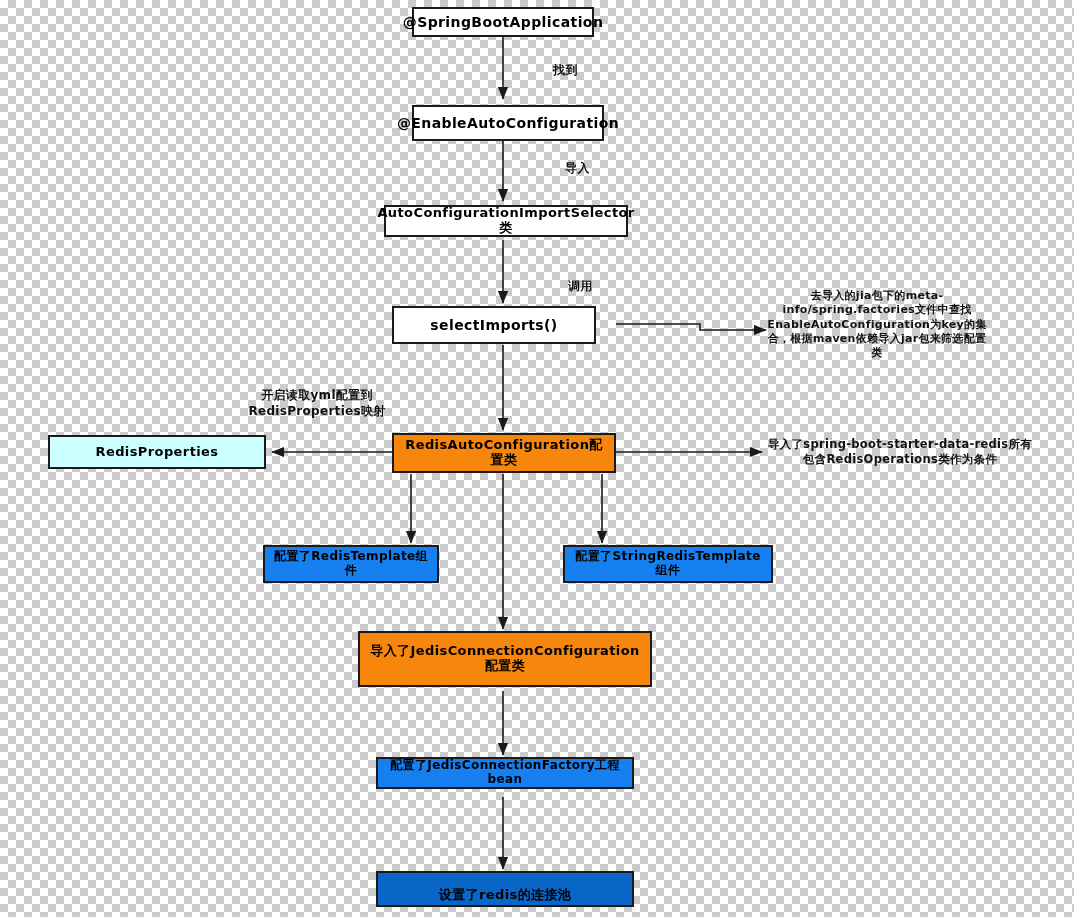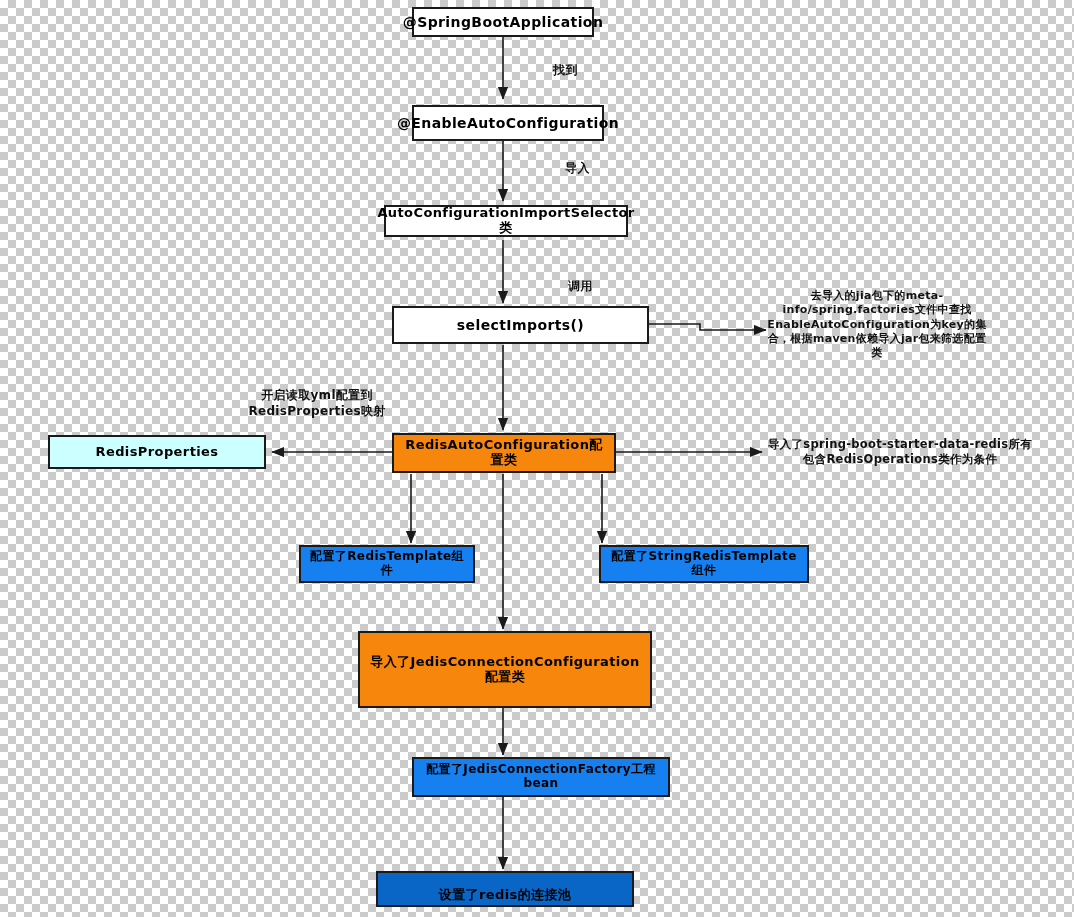--- a/index.html
+++ b/index.html
@@ -29,21 +29,21 @@
     text-align:center;
     font-weight:bold;
     color:#000;
     line-height:1.15;
     letter-spacing:0.4px;
     padding:2px 6px;
   }
   .n-white{background:#ffffff;}
   .n-cyan{background:#ccffff;}
   .n-orange{background:#f7860d;}
-  .n-blue{background:#1680f0;margin-left:36px;}
+  .n-blue{background:#1680f0;}
   .n-blue-dark{background:#0a66c6;}
 
   .edge-label{
     position:absolute;
     font-weight:bold;
     font-size:12px;
     color:#111;
     letter-spacing:0.4px;
     white-space:nowrap;
     padding-left:48px;
@@ -100,45 +100,45 @@
   </div>
 
   <div class="node n-white" style="left:412px;top:105px;width:192px;height:36px;font-size:14px;">
     <span>@EnableAutoConfiguration</span>
   </div>
 
   <div class="node n-white" style="left:384px;top:205px;width:244px;height:32px;font-size:13px;">
     <span>AutoConfigurationImportSelector类</span>
   </div>
 
-  <div class="node n-white" style="left:392px;top:306px;width:257px;height:38px;font-size:14px;">
+  <div class="node n-white" style="left:392px;top:306px;width:204px;height:38px;font-size:14px;">
     <span>selectImports()</span>
   </div>
 
   <div class="node n-orange" style="left:392px;top:433px;width:224px;height:40px;font-size:13px;">
     <span>RedisAutoConfiguration配置类</span>
   </div>
 
   <div class="node n-cyan" style="left:48px;top:435px;width:218px;height:34px;font-size:13px;">
     <span>RedisProperties</span>
   </div>
 
   <div class="node n-blue" style="left:263px;top:545px;width:176px;height:38px;font-size:12px;">
     <span>配置了RedisTemplate组件</span>
   </div>
 
   <div class="node n-blue" style="left:563px;top:545px;width:210px;height:38px;font-size:12px;">
     <span>配置了StringRedisTemplate组件</span>
   </div>
 
-  <div class="node n-orange" style="left:358px;top:631px;width:294px;height:77px;font-size:13px;">
+  <div class="node n-orange" style="left:358px;top:631px;width:294px;height:56px;font-size:13px;">
     <span>导入了JedisConnectionConfiguration配置类</span>
   </div>
 
-  <div class="node n-blue" style="left:376px;top:757px;width:258px;height:40px;font-size:12px;">
+  <div class="node n-blue" style="left:376px;top:757px;width:258px;height:32px;font-size:12px;">
     <span>配置了JedisConnectionFactory工程bean</span>
   </div>
 
   <div class="node n-blue-dark" style="left:376px;top:871px;width:258px;height:36px;font-size:13px;align-items:flex-end;">
     <span>设置了redis的连接池</span>
   </div>
 
   <div class="edge-label" style="left:505px;top:62px;">
     <span>找到</span>
   </div>

